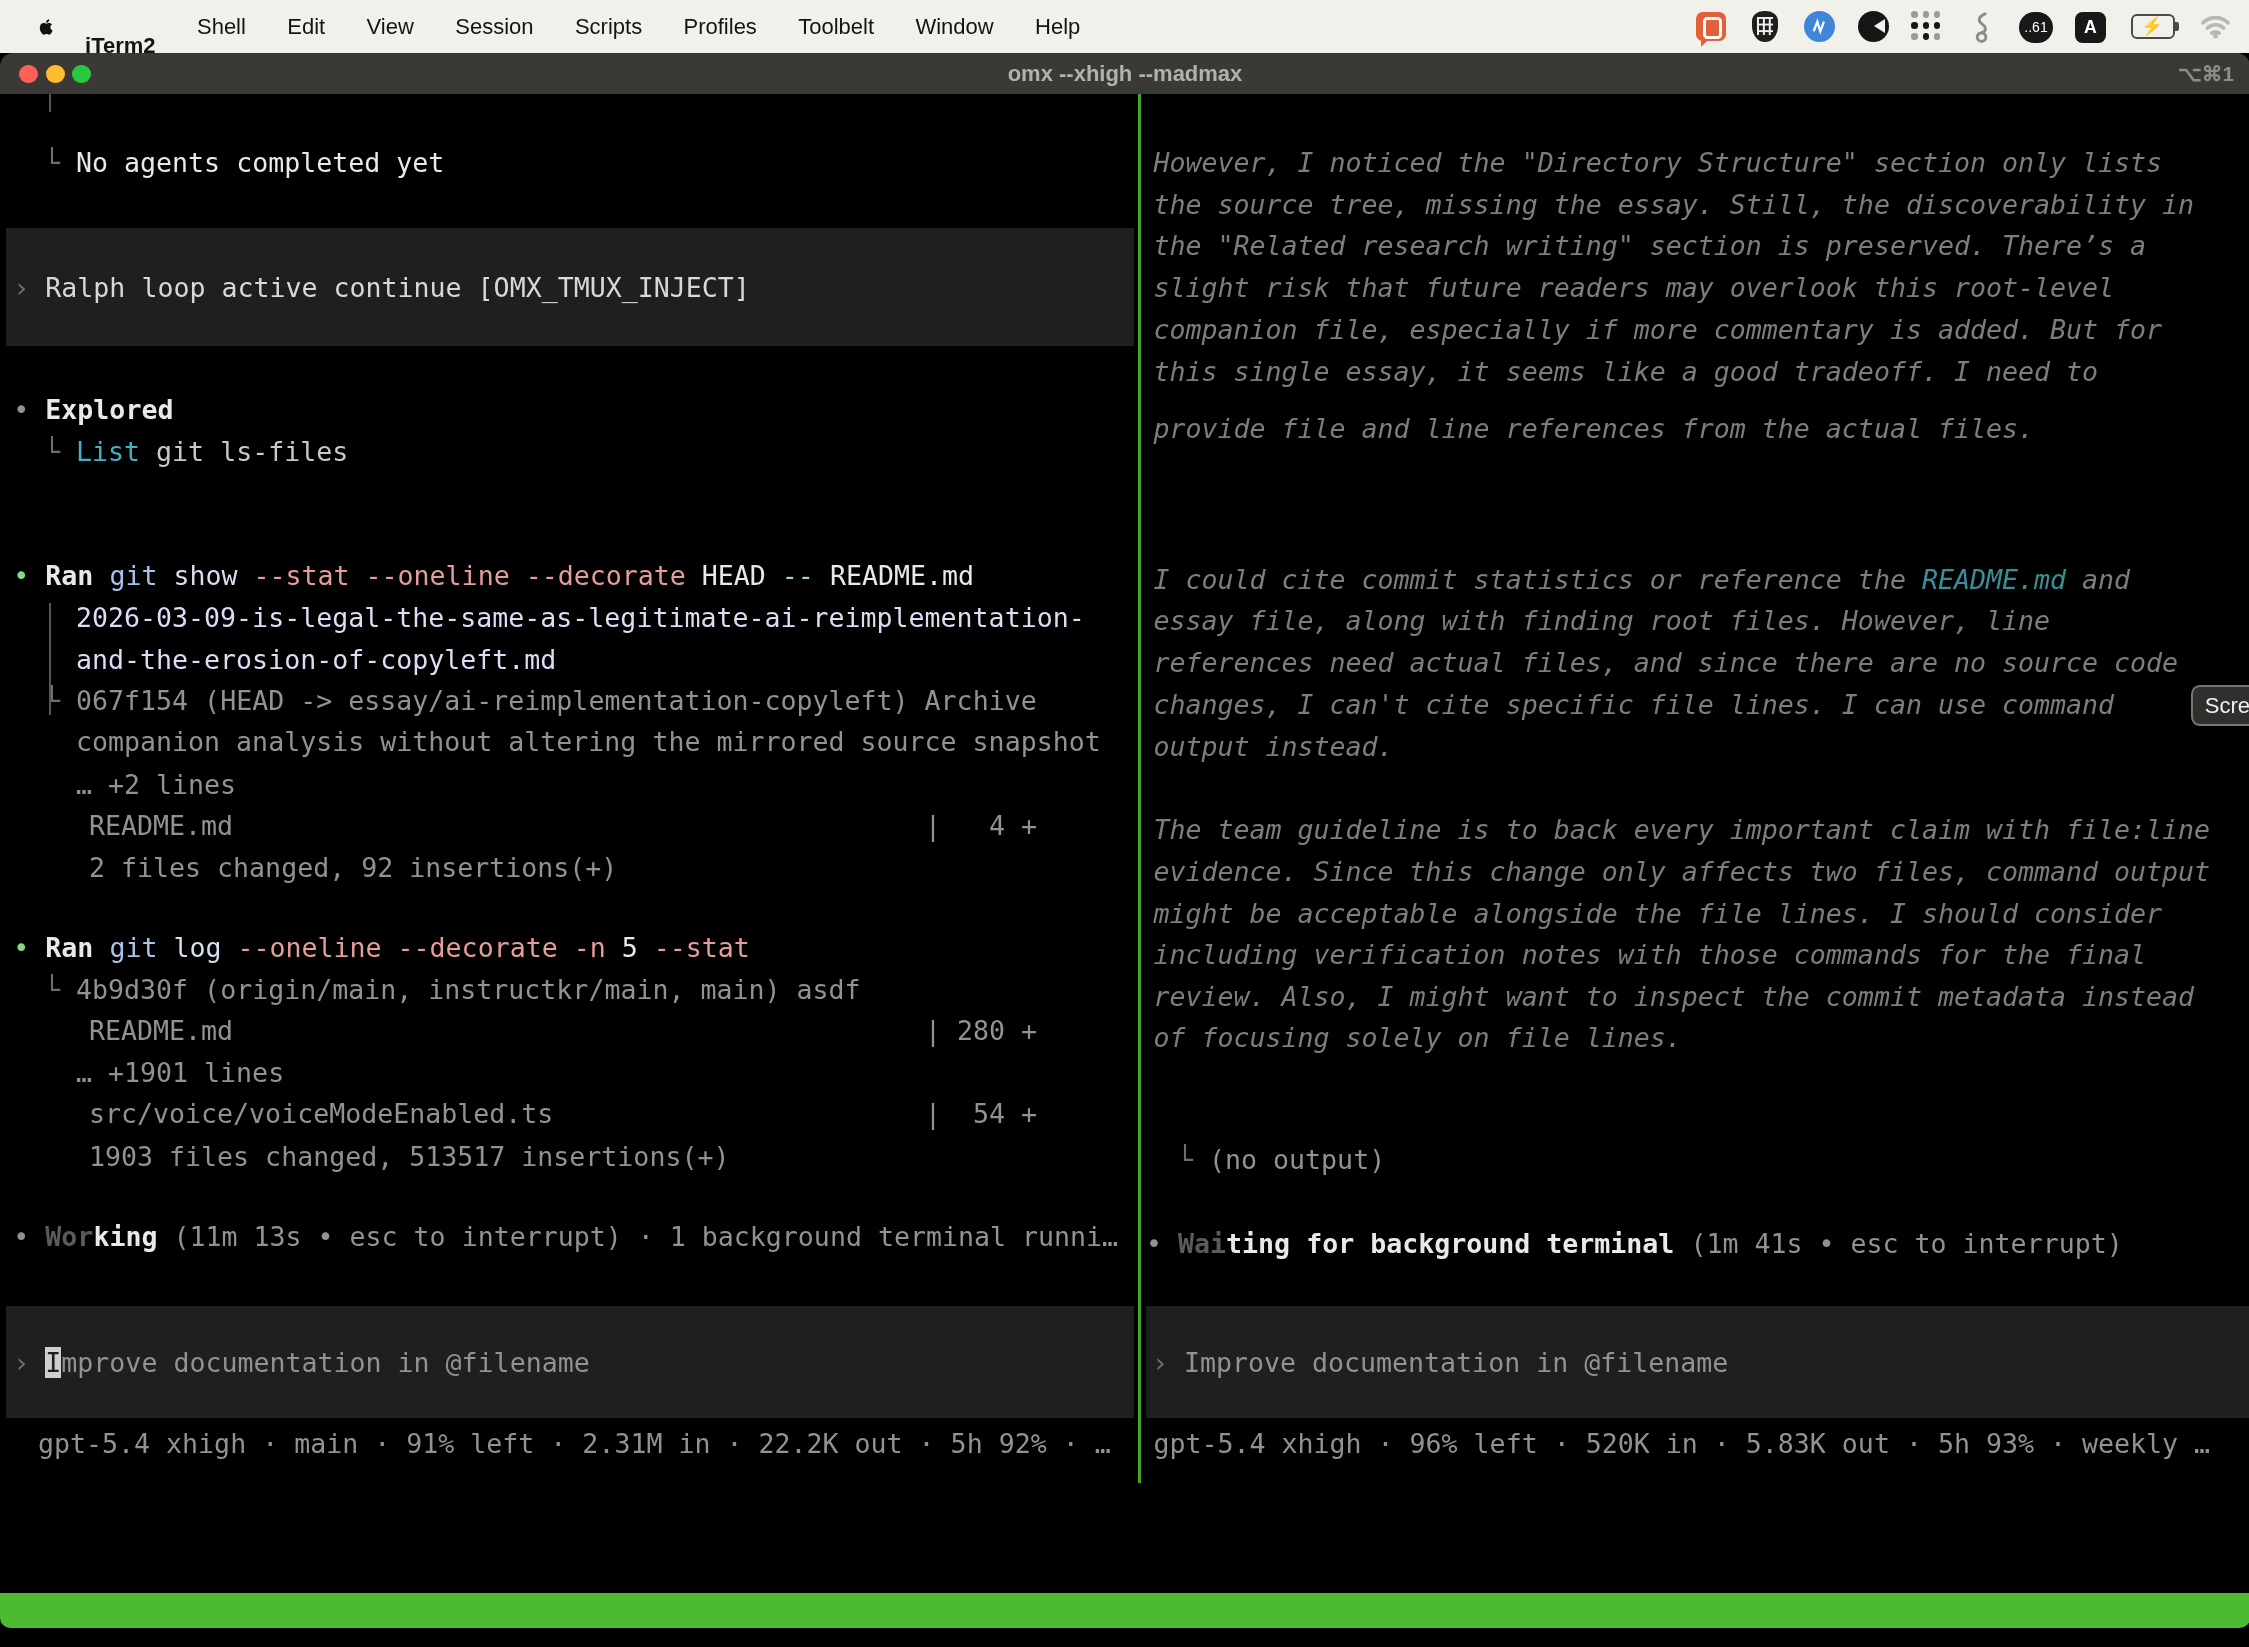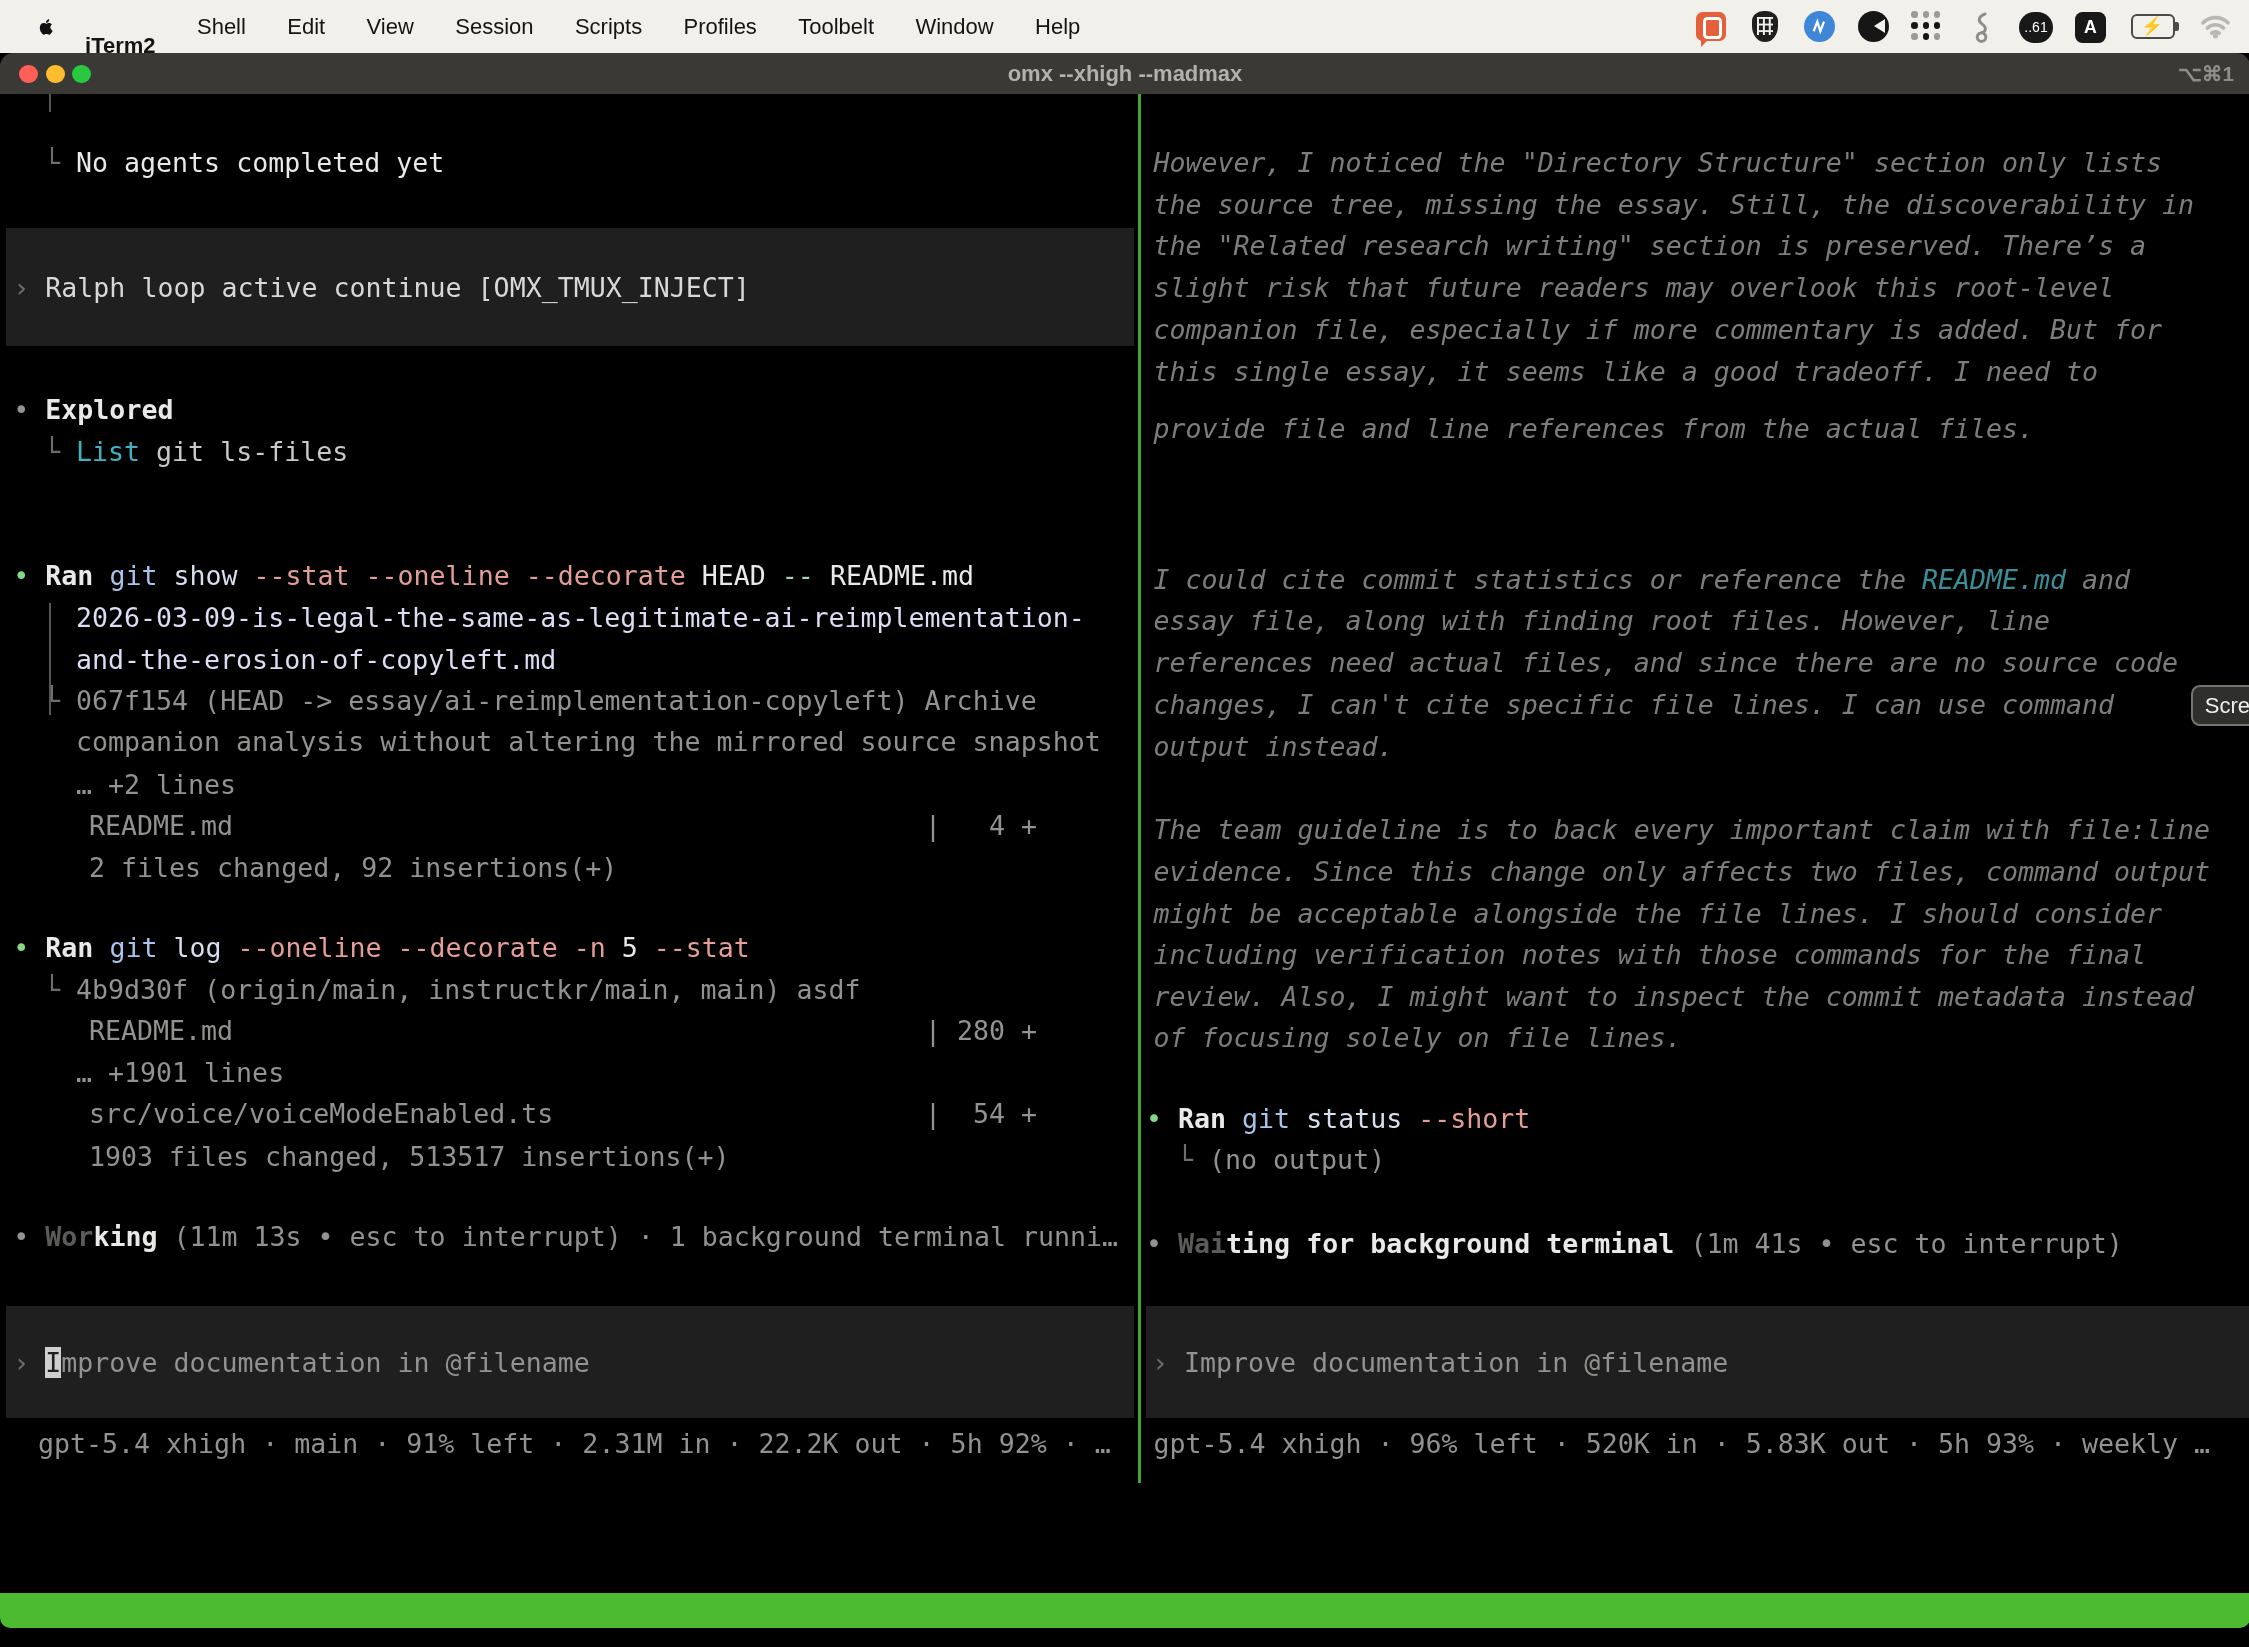--- a/index.html
+++ b/index.html
@@ -216,21 +216,20 @@
       <div class="tl it" style="top:590px"><span class="pos" style="left:7.4px">changes, I can't cite specific file lines. I can use command</span></div>
       <div class="tl it" style="top:632px"><span class="pos" style="left:7.4px">output instead.</span></div>
 
       <div class="tl it" style="top:757px"><span class="pos" style="left:7.4px">evidence. Since this change only affects two files, command output</span></div>
       <div class="tl it" style="top:715px"><span class="pos" style="left:7.4px">The team guideline is to back every important claim with file:line</span></div>
       <div class="tl it" style="top:799px"><span class="pos" style="left:7.4px">might be acceptable alongside the file lines. I should consider</span></div>
       <div class="tl it" style="top:840px"><span class="pos" style="left:7.4px">including verification notes with those commands for the final</span></div>
       <div class="tl it" style="top:882px"><span class="pos" style="left:7.4px">review. Also, I might want to inspect the commit metadata instead</span></div>
       <div class="tl it" style="top:923px"><span class="pos" style="left:7.4px">of focusing solely on file lines.</span></div>
 
-      <div class="tl" style="top:1004px"><span class="pos" style="left:0px"><span class="grn">• </span><span class="wt bold">Ran </span><span class="bl">git </span><span class="pale">status </span><span class="sal">--short</span></span></div>
       <div class="tl" style="top:1045px"><span class="pos" style="left:31px"><span class="dgy">└ </span><span class="gy">(no output)</span></span></div>
 
       <div class="tl" style="top:1129px"><span class="pos" style="left:0px"><span class="gy">• </span><span class="ddgy bold">Wai</span><span class="wt bold">ting for background terminal</span><span class="gy"> (1m 41s • esc to interrupt)</span></span></div>
 
       <div class="box" style="left:0;right:-3px;top:1212px;height:112px;padding-left:5.9px">
         <span class="dgy">› </span><span class="gy">Improve documentation in @filename</span>
       </div>
       <div class="tl" style="top:1329px"><span class="pos gy" style="left:7.4px">gpt-5.4 xhigh · 96% left · 520K in · 5.83K out · 5h 93% · weekly …</span></div>
     </div>
 

